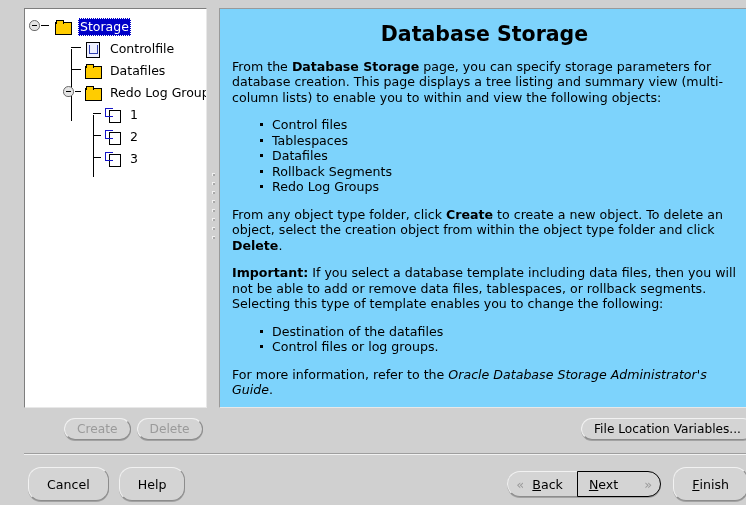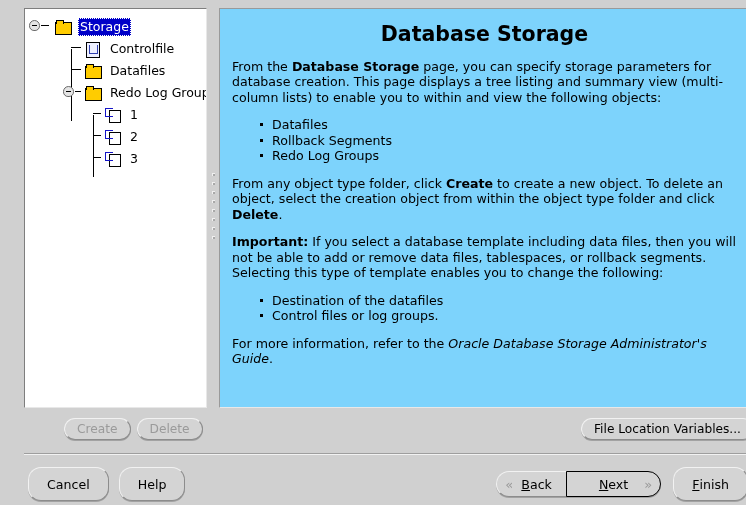--- a/index.html
+++ b/index.html
@@ -258,22 +258,22 @@
   .nav-bar .btn { height: 26px; border-radius: 13px; padding: 16px 18px; font-size: 12.6px; }
   .pair { display: flex; }
   .pair .btn.back {
     border-top-right-radius: 0; border-bottom-right-radius: 0;
     border-right: none;
     padding: 0 14px 0 8px;
     gap: 8px;
   }
   .pair .btn.next {
     border-top-left-radius: 0; border-bottom-left-radius: 0;
-    padding: 0 8px 0 32px;
-    gap: 16px;
+    padding: 0 8px 0 11px;
+    gap: 26px;
     border: 1px solid #000;
     background: #d4d4d4;
   }
   .chev {
     color: #9a9a9a;
     font-size: 13px;
     line-height: 1;
   }
 </style>
 </head>
@@ -356,20 +356,22 @@
       </div>
     </div>
 
     <div class="doc-panel">
       <div class="doc">
         <h1>Database Storage</h1>
 
         <p><span>From the </span><b>Database Storage</b><span> page, you can specify storage parameters for database creation. This page displays a tree listing and summary view (multi-column lists) to enable you to within and view the following objects:</span></p>
 
         <ul>
+          <li>Control files</li>
+          <li>Tablespaces</li>
           <li>Datafiles</li>
           <li>Rollback Segments</li>
           <li>Redo Log Groups</li>
         </ul>
 
         <p><span>From any object type folder, click </span><b>Create</b><span> to create a new object. To delete an object, select the creation object from within the object type folder and click </span><b>Delete</b><span>.</span></p>
 
         <p><b>Important:</b><span> If you select a database template including data files, then you will not be able to add or remove data files, tablespaces, or rollback segments. Selecting this type of template enables you to change the following:</span></p>
 
         <ul>

